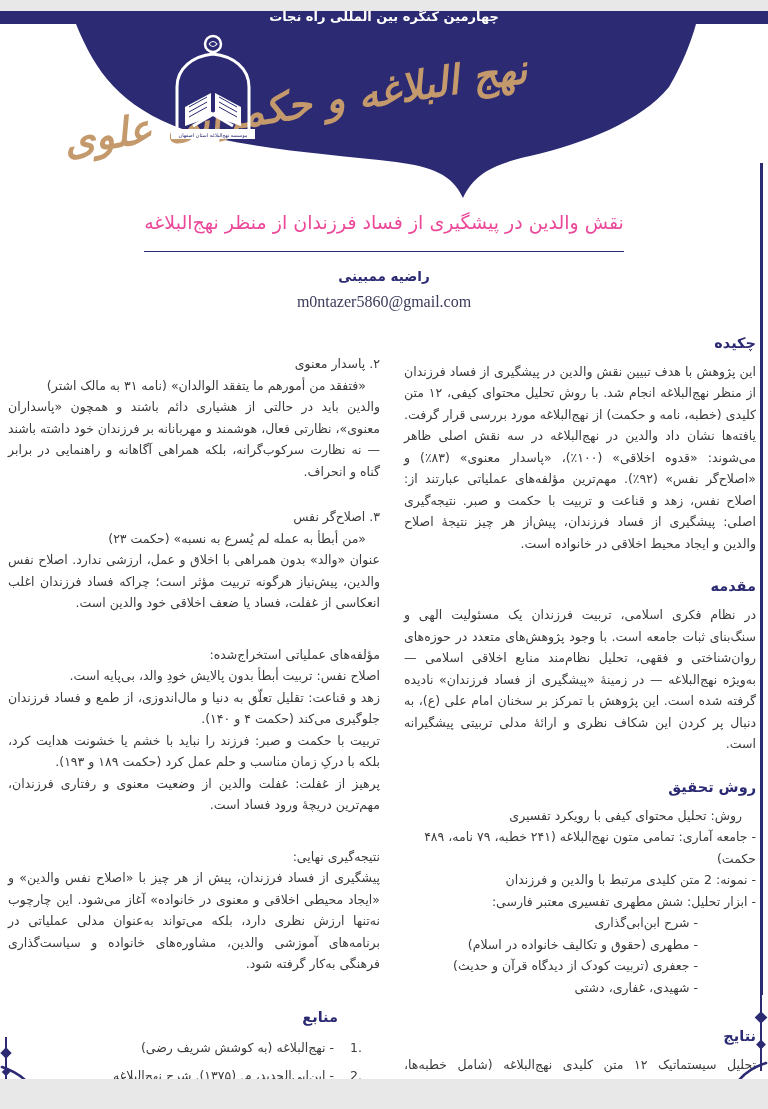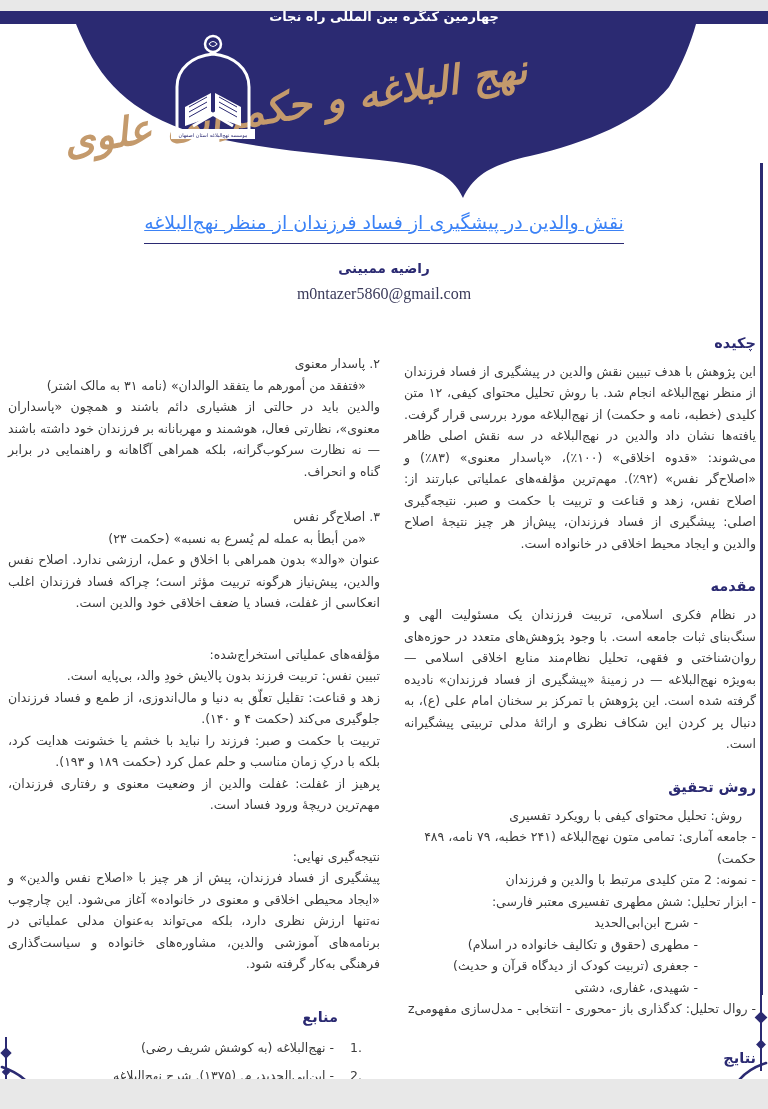--- a/index.html
+++ b/index.html
@@ -20,22 +20,22 @@
     display:flex; align-items:center; justify-content:center;
     transform:rotate(-9deg);
     color:#c49a6c; font-size:40px; font-style:italic; font-weight:bold;
     font-family:"DejaVu Serif","Liberation Serif",serif;
     white-space:nowrap; letter-spacing:-1px;
   }
   .logo{position:absolute; top:22px; left:163px;}
   
   .title-wrap{position:absolute; top:198px; left:0; width:100%; text-align:center;}
   .paper-title{
-    display:inline-block; color:#3b82f6; font-size:19px; font-weight:500;
-    padding-bottom:7px; border-bottom:1.5px solid #2b2a72; line-height:1.4;text-decoration:underline;
+    display:inline-block; color:#ec4899; font-size:19px; font-weight:500;
+    padding-bottom:15px; border-bottom:1.5px solid #2b2a72; line-height:1.4;
   }
   .author{margin-top:16px; color:#2b2a72; font-size:13.5px; font-weight:bold;}
   .email{
     margin-top:9px; color:#3a3a5a; font-size:16px; direction:ltr;
     font-family:"Liberation Serif","DejaVu Serif",serif;
   }
   
   .col{position:absolute; top:320px; font-size:12.5px; line-height:1.72;}
   .col-right{right:12px; width:352px;}
   .col-left{left:8px; width:372px; padding-top:22px; box-sizing:border-box;}
@@ -124,29 +124,28 @@
       <div>
 
           <div class="line indent-1">روش: تحلیل محتوای کیفی با رویکرد تفسیری</div>
 
           <div class="line">- جامعه آماری: تمامی متون نهج‌البلاغه (۲۴۱ خطبه، ۷۹ نامه، ۴۸۹ حکمت)</div>
 
           <div class="line">- نمونه: 2 متن کلیدی مرتبط با والدین و فرزندان</div>
 
           <div class="line">- ابزار تحلیل: شش مطهری تفسیری معتبر فارسی:</div>
 
-          <div class="line indent-2">- شرح ابن‌ابی‌الحدید</div>
+          <div class="line indent-2">- شرح ابن‌ابی‌گذاری</div>
 
           <div class="line indent-2">- مطهری (حقوق و تکالیف خانواده در اسلام)</div>
 
           <div class="line indent-2">- جعفری (تربیت کودک از دیدگاه قرآن و حدیث)</div>
 
           <div class="line indent-2">- شهیدی، غفاری، دشتی</div>
 
-          <div class="line">- روال تحلیل: کدگذاری باز -محوری - انتخابی - مدل‌سازی مفهومیz</div>
         </div>
     </div>
 
     <div class="block" style="margin-top:26px">
       <h3 class="sec">نتایج</h3>
       <p class="body">تحلیل سیستماتیک ۱۲ متن کلیدی نهج‌البلاغه (شامل خطبه‌ها، حکمت‌ها و نامه‌ها) نشان می‌دهد که امام علی (ع) والدین را در سه نقش محوری معرفی می‌کنند:</p>
 
     </div>
   </div>
 
@@ -161,21 +160,21 @@
     <div class="block" style="margin-top:24px">
       <p class="comp-title">۳. اصلاح‌گر نفس</p>
       <p class="quote">«من أبطأ به عمله لم یُسرع به نسبه» (حکمت ۲۳)</p>
       <p class="body">عنوان «والد» بدون همراهی با اخلاق و عمل، ارزشی ندارد. اصلاح نفس والدین، پیش‌نیاز هرگونه تربیت مؤثر است؛ چراکه فساد فرزندان اغلب انعکاسی از غفلت، فساد یا ضعف اخلاقی خود والدین است.</p>
     </div>
 
     <div class="block" style="margin-top:30px">
       <p class="comp-title">مؤلفه‌های عملیاتی استخراج‌شده:</p>
       <div>
 
-          <p class="body">تبیین نفس: تربیت فرزند بدون پالایش خودِ والد، بی‌پایه است.</p>
+          <p class="body">اصلاح نفس: تربیت أبطأ بدون پالایش خودِ والد، بی‌پایه است.</p>
 
           <p class="body">زهد و قناعت: تقلیل تعلّق به دنیا و مال‌اندوزی، از طمع و فساد فرزندان جلوگیری می‌کند (حکمت ۴ و ۱۴۰).</p>
 
           <p class="body">تربیت با حکمت و صبر: فرزند را نباید با خشم یا خشونت هدایت کرد، بلکه با درکِ زمان مناسب و حلم عمل کرد (حکمت ۱۸۹ و ۱۹۳).</p>
 
           <p class="body">پرهیز از غفلت: غفلت والدین از وضعیت معنوی و رفتاری فرزندان، مهم‌ترین دریچهٔ ورود فساد است.</p>
         </div>
     </div>
 
     <div class="block" style="margin-top:30px">

